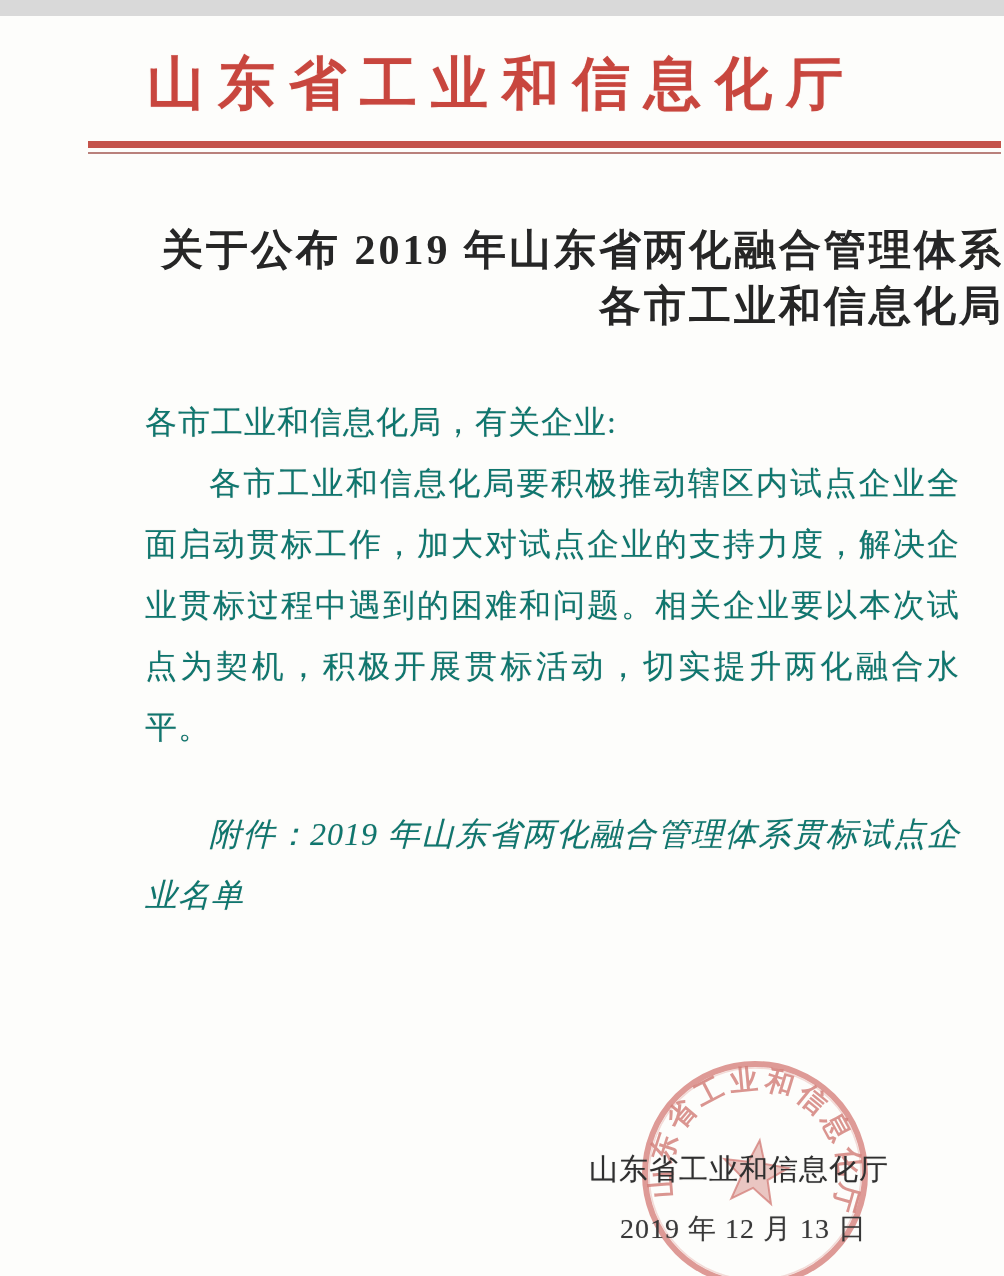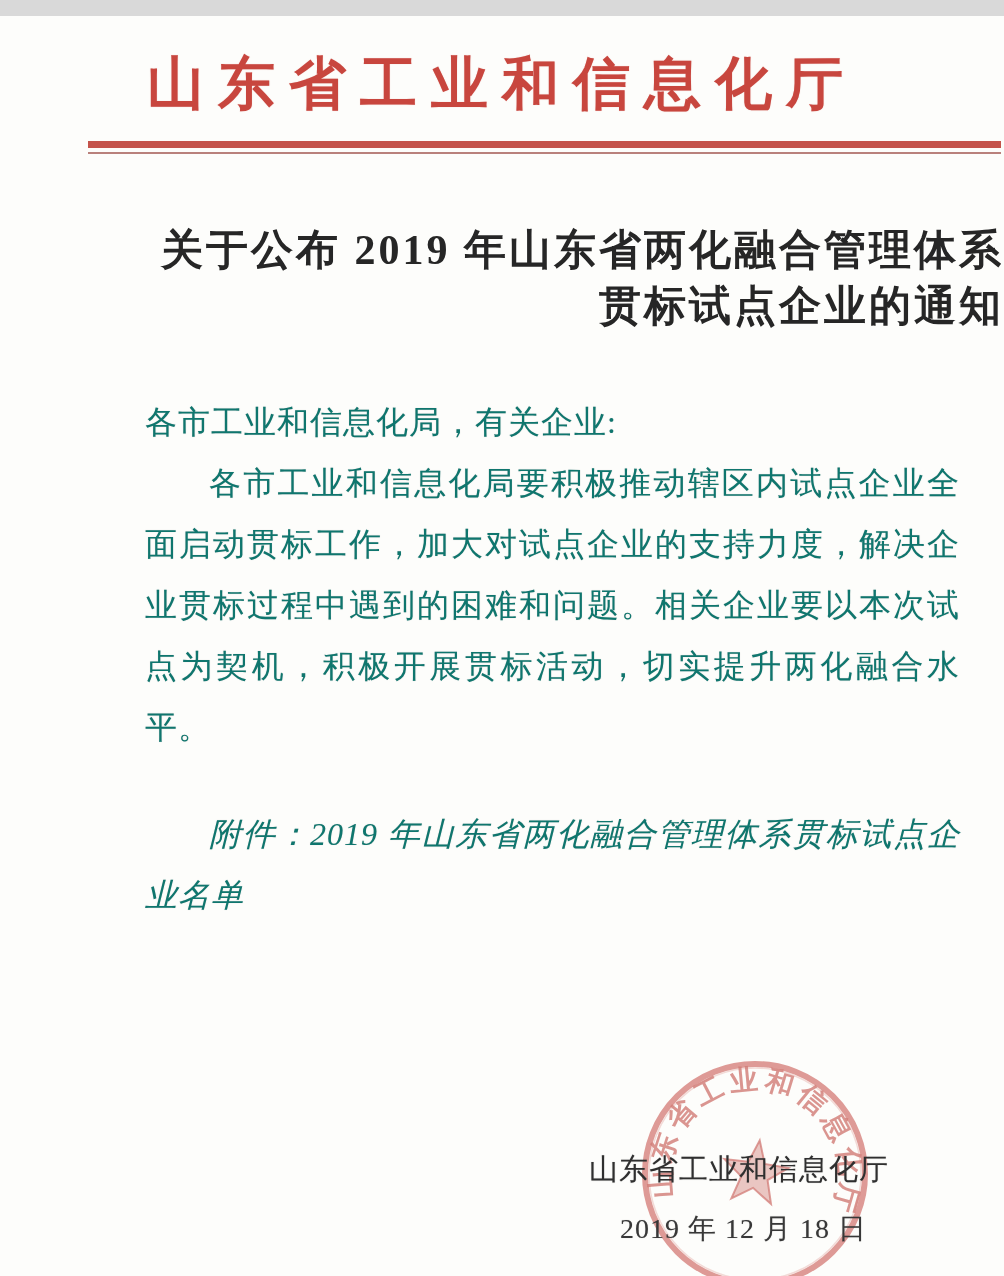--- a/index.html
+++ b/index.html
@@ -88,21 +88,21 @@
 
   <div class="letterhead">山东省工业和信息化厅</div>
 
   <div class="divider">
     <div class="divider-thick"></div>
     <div class="divider-thin"></div>
   </div>
 
   <div class="doc-title">
     <div>关于公布 2019 年山东省两化融合管理体系</div>
-    <div>贯标试点企业的通知</div>
+    <div>各市工业和信息化局</div>
   </div>
 
   <div class="body-block">
     <p class="salutation">各市工业和信息化局，有关企业:</p>
     <p class="para">各市工业和信息化局要积极推动辖区内试点企业全面启动贯标工作，加大对试点企业的支持力度，解决企业贯标过程中遇到的困难和问题。相关企业要以本次试点为契机，积极开展贯标活动，切实提升两化融合水平。</p>
     <p class="attachment">附件：2019 年山东省两化融合管理体系贯标试点企业名单</p>
   </div>
 
   <svg class="seal" viewBox="0 0 240 240" xmlns="http://www.w3.org/2000/svg">
     <defs>
@@ -110,15 +110,15 @@
     </defs>
     <circle cx="120" cy="118" r="110" fill="none" stroke="#cf6d68" stroke-width="6" stroke-opacity="0.78"></circle>
     <circle cx="120" cy="118" r="106" fill="none" stroke="#d98984" stroke-width="1.5" stroke-opacity="0.35"></circle>
     <polygon points="120,84 128.2,106.7 152.3,107.5 133.3,122.3 140,145.5 120,132 100,145.5 106.7,122.3 87.7,107.5 111.8,106.7" fill="#d27f7a" fill-opacity="0.5" stroke="#cc6a64" stroke-opacity="0.75" stroke-width="2" transform="rotate(8 120 118)"></polygon>
     <text font-size="28" letter-spacing="5" fill="#cc6a64" fill-opacity="0.8" font-weight="bold">
       <textPath href="#sealArc" startOffset="2%">山东省工业和信息化厅</textPath>
     </text>
   </svg>
 
   <div class="sig-agency">山东省工业和信息化厅</div>
-  <div class="sig-date">2019 年 12 月 18 日</div>
+  <div class="sig-date">2019 年 12 月 13 日</div>
 
 </div>
 
 </body></html>

